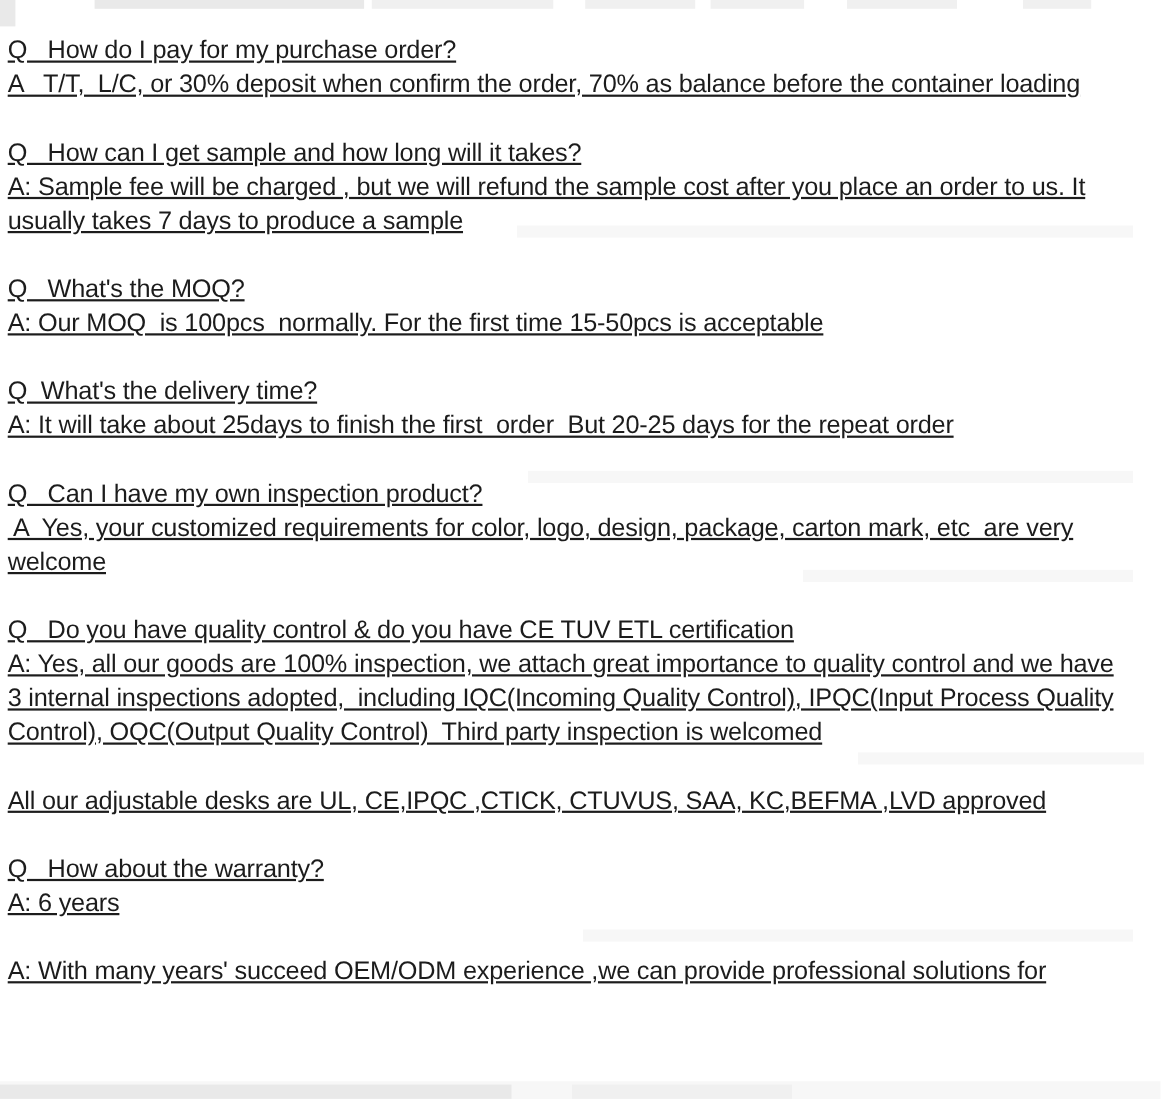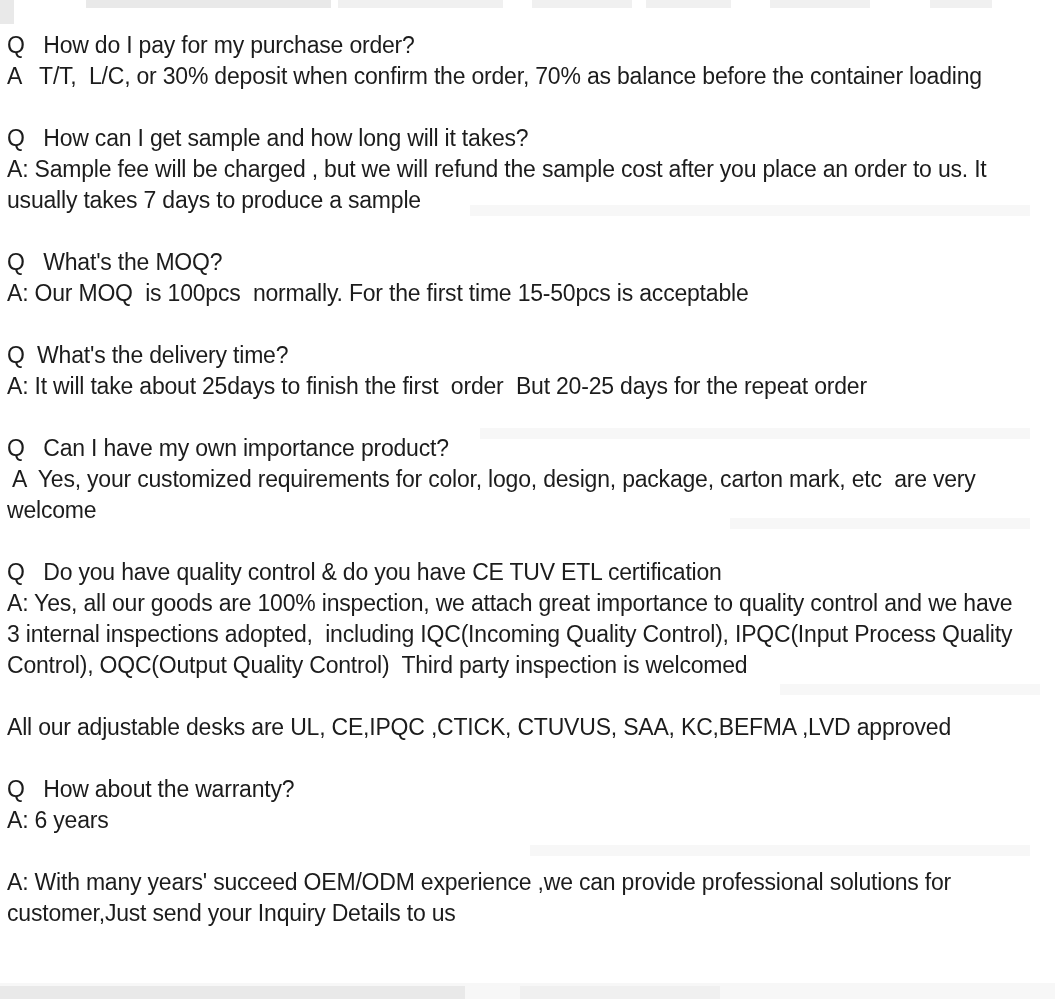--- a/index.html
+++ b/index.html
@@ -16,20 +16,21 @@
   }
   .doc {
     position: absolute;
     left: 7px;
     top: 30px;
     width: 1046px;
     color: #1c1c1c;
     font-size: 23px;
     line-height: 31px;
     letter-spacing: -0.2px;
+    text-decoration: underline;
   }
   .line {
     height: 31px;
     white-space: pre;
     overflow: visible;
   }
   .spacer {
     height: 31px;
   }
   
@@ -73,34 +74,33 @@
   <div class="spacer"></div>
 
   <div class="line">Q   What's the MOQ?</div>
   <div class="line">A: Our MOQ  is 100pcs  normally. For the first time 15-50pcs is acceptable</div>
   <div class="spacer"></div>
 
   <div class="line">Q  What's the delivery time?</div>
   <div class="line">A: It will take about 25days to finish the first  order  But 20-25 days for the repeat order</div>
   <div class="spacer"></div>
 
-  <div class="line">Q   Can I have my own importance product?</div>
+  <div class="line">Q   Can I have my own inspection product?</div>
   <div class="line"> A  Yes, your customized requirements for color, logo, design, package, carton mark, etc  are very</div>
   <div class="line">welcome</div>
   <div class="spacer"></div>
 
   <div class="line">Q   Do you have quality control &amp; do you have CE TUV ETL certification</div>
   <div class="line">A: Yes, all our goods are 100% inspection, we attach great importance to quality control and we have</div>
   <div class="line">3 internal inspections adopted,  including IQC(Incoming Quality Control), IPQC(Input Process Quality</div>
   <div class="line">Control), OQC(Output Quality Control)  Third party inspection is welcomed</div>
   <div class="spacer"></div>
 
   <div class="line">All our adjustable desks are UL, CE,IPQC ,CTICK, CTUVUS, SAA, KC,BEFMA ,LVD approved</div>
   <div class="spacer"></div>
 
   <div class="line">Q   How about the warranty?</div>
   <div class="line">A: 6 years</div>
   <div class="spacer"></div>
 
   <div class="line">A: With many years' succeed OEM/ODM experience ,we can provide professional solutions for</div>
-  <div class="line">customer,Just send your Inquiry Details to us</div>
 
 </div>
 
 </body></html>

